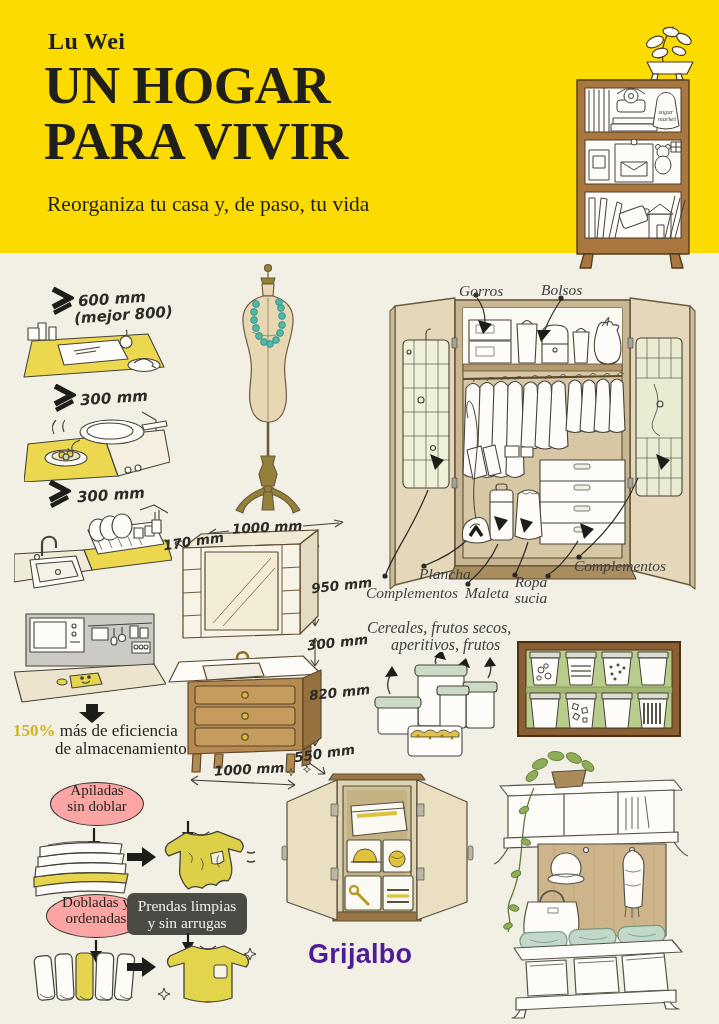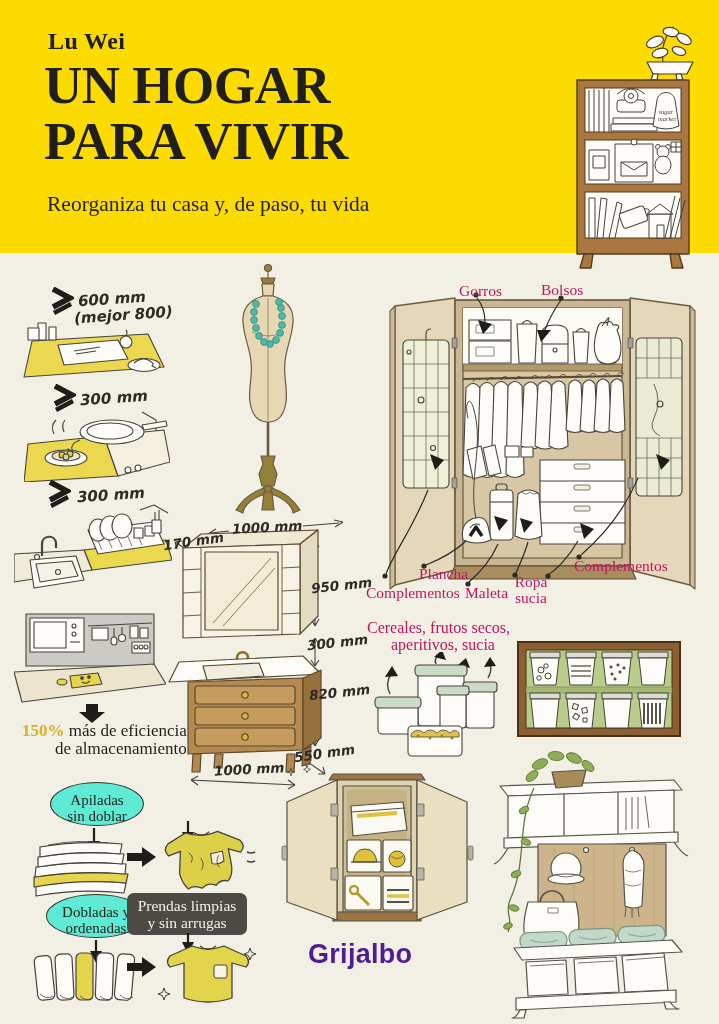--- a/index.html
+++ b/index.html
@@ -7,27 +7,27 @@
          font-family:"Liberation Serif",serif;color:#201f1b;}
   .abs{position:absolute;}
   .band{left:0;top:0;width:719px;height:253px;background:#fcdc00;}
   .author{left:48px;top:28px;font-size:24px;font-weight:bold;letter-spacing:.4px;}
   .title{left:44px;top:57px;font-size:53px;font-weight:bold;line-height:1.06;letter-spacing:-.5px;}
   .title span{display:block;}
   .subtitle{left:47px;top:192px;font-size:21.5px;}
   .hw{font-family:"DejaVu Sans",sans-serif;font-style:italic;font-weight:700;font-size:15px;
       color:#2c2b26;white-space:nowrap;}
   .hw.sm{font-size:13.5px;}
-  .lbl{font-size:15.5px;color:#be185d;white-space:nowrap;line-height:1.05;}
+  .lbl{font-size:15.5px;color:#404040;white-space:nowrap;line-height:1.05;font-style:italic;}
   .lbl.center{text-align:center;white-space:normal;}
   .lbl.center span{display:block;}
   .eff{font-size:17px;}
-  .eff .pct{color:#d2b428;font-weight:bold;margin-left:9px;}
-  .bubble{background:#5eead4;border:1.7px solid #35332e;border-radius:50%;
-          display:flex;flex-direction:column;align-items:center;justify-content:flex-end;
+  .eff .pct{color:#d2b428;font-weight:bold;}
+  .bubble{background:#fca5a5;border:1.7px solid #35332e;border-radius:50%;
+          display:flex;flex-direction:column;align-items:center;justify-content:flex-start;
           font-size:15px;line-height:1.06;text-align:center;}
   .darkbox{background:#4b4a45;color:#f3f1e9;border-radius:7px;padding:4px 6px;
            font-size:15.5px;line-height:1.1;text-align:center;}
   .darkbox span,.bubble span{display:block;}
   .publisher{font-family:"Liberation Sans",sans-serif;font-weight:700;font-size:27px;
              color:#4c1d95;letter-spacing:.3px;}
   svg{display:block;}
 </style>
 </head>
 <body>
@@ -440,21 +440,21 @@
   <div class="abs lbl" style="left:419px;top:566px;">Plancha</div>
   <div class="abs lbl" style="left:366px;top:585px;">Complementos</div>
   <div class="abs lbl" style="left:465px;top:585px;">Maleta</div>
   <div class="abs lbl center" style="left:505px;top:574px;width:52px;">
     <span>Ropa</span>
     <span>sucia</span>
   </div>
   <div class="abs lbl" style="left:574px;top:558px;">Complementos</div>
 
   <div class="abs lbl" style="left:367px;top:620px;font-size:16px;">Cereales, frutos secos,</div>
-  <div class="abs lbl" style="left:391px;top:637px;font-size:16px;">aperitivos, sucia</div>
+  <div class="abs lbl" style="left:391px;top:637px;font-size:16px;">aperitivos, frutos</div>
   <div class="abs" style="left:374px;top:652px;">
     <svg width="124" height="106" viewBox="0 0 124 106">
       <g stroke="#45433a" stroke-width="1.1" stroke-linejoin="round" fill="#fdfcf8">
         <path d="M16,42 C12,34 13,28 17,22" fill="none" stroke-width="1.4"></path>
           <polygon points="11,25 18,14 24,24" fill="#1e1d1a" stroke="none"></polygon>
         <path d="M62,12 C60,8 62,5 66,2" fill="none" stroke-width="1.4"></path>
           <polygon points="60,5 68,-2 72,8" fill="#1e1d1a" stroke="none"></polygon>
         <path d="M86,22 C84,18 86,14 90,10" fill="none" stroke-width="1.4"></path>
           <polygon points="84,13 92,6 96,16" fill="#1e1d1a" stroke="none"></polygon>
         <path d="M114,26 C116,22 118,18 116,12" fill="none" stroke-width="1.4"></path>

